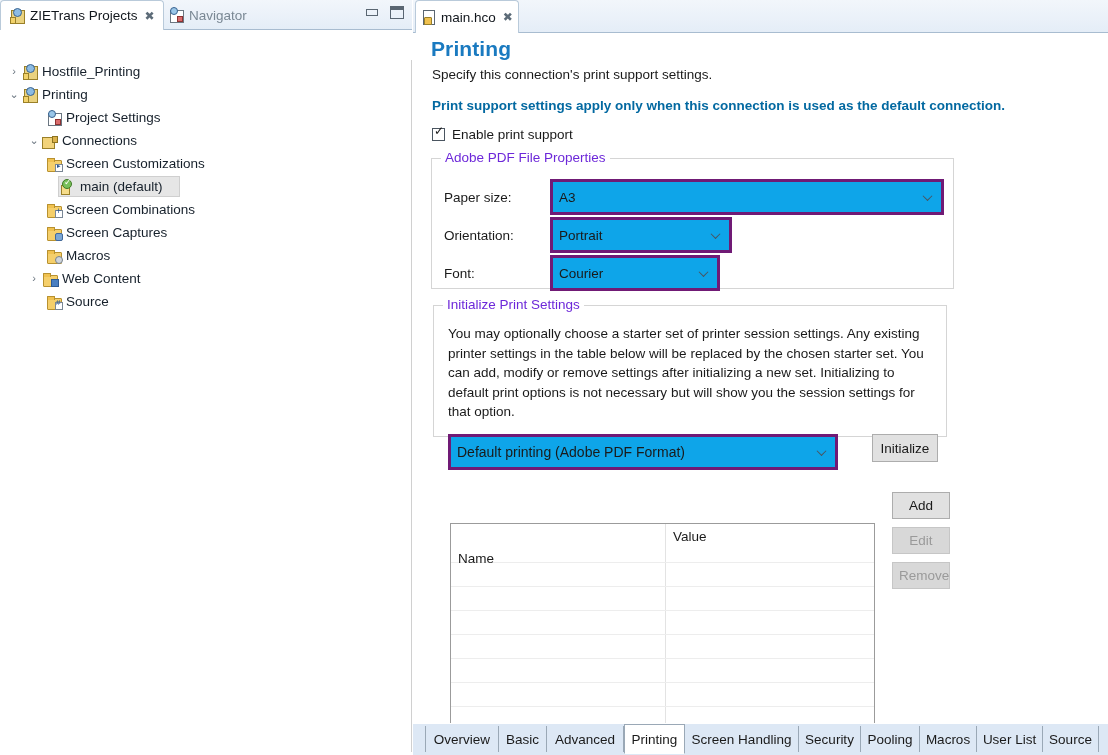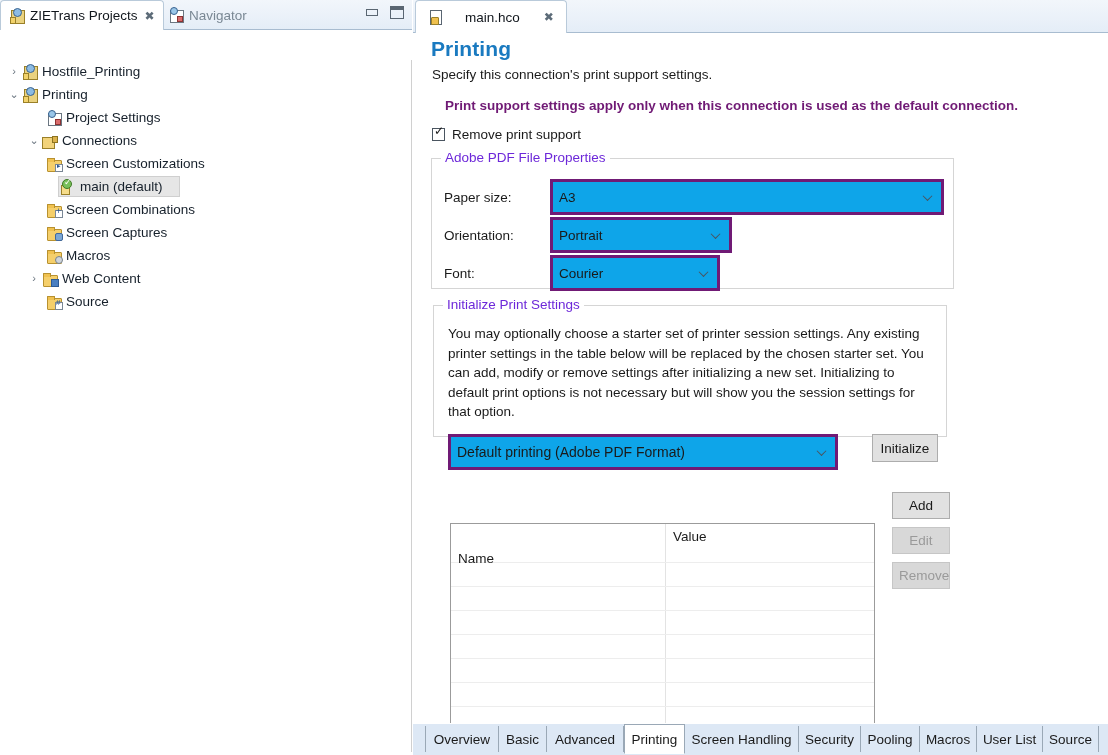--- a/index.html
+++ b/index.html
@@ -191,21 +191,21 @@
   .ed-tabbar {
     position:absolute; left:0; top:0; width:695px; height:33px;
     background: linear-gradient(to bottom, #f2f6fb 0%, #e4edf7 100%);
   }
   .ed-tabbar::after {
     content:""; position:absolute; left:0; bottom:0; width:100%; height:1px;
     background:#a8bcd0;
   }
   .ed-tab {
     position:absolute; left:2px; top:0; height:33px;
-    display:flex; align-items:center; gap:22px; padding:0 12px;
+    display:flex; align-items:center; gap:5px; padding:0 5px;
     background:#ffffff;
     border-top:1px solid #b9cada; border-left:1px solid #b9cada; border-right:1px solid #b9cada;
     border-top-left-radius:4px; border-top-right-radius:4px;
     font-size:13.5px; color:#11161c; z-index:3;
   }
   .ic-hco { width:15px; height:15px; position:relative; flex:0 0 15px;}
   .ic-hco::before {
     content:""; position:absolute; left:2px; top:0px; width:10px; height:13px;
     background:#ffffff; border:1px solid #5a6672;
   }
@@ -220,21 +220,21 @@
     position:absolute; left:18px; top:4px;
     font-size:21px; font-weight:bold; color:#1a7ac0;
     letter-spacing:0.1px;
   }
   .page-sub {
     position:absolute; left:19px; top:34px;
     font-size:13.5px; color:#1a1a1a;
   }
   .page-note {
     position:absolute; left:19px; top:65px;
-    font-size:13.5px; font-weight:bold; color:#701a75;margin-left:13px;
+    font-size:13.5px; font-weight:bold; color:#0369a1;
   }
   .cbrow {
     position:absolute; left:19px; top:94px;
     display:flex; align-items:center; gap:7px;
     font-size:13.5px;
   }
   .cbox {
     width:13px; height:13px; border:1px solid #4a5560; background:#fff;
     position:relative; flex:0 0 13px;
   }
@@ -486,21 +486,21 @@
     </div>
 
     <div class="ed-body">
 
       <div class="page-title">Printing</div>
       <div class="page-sub">Specify this connection's print support settings.</div>
       <div class="page-note">Print support settings apply only when this connection is used as the default connection.</div>
 
       <div class="cbrow">
         <span class="cbox checked"></span>
-        <span>Remove print support</span>
+        <span>Enable print support</span>
       </div>
 
       <div class="group" id="grp-pdf">
         <span class="gtitle">Adobe PDF File Properties</span>
 
         <div class="frow" style="left:12px; top:20px;">
           <span class="flabel" style="width:106px;">Paper size:</span>
           <span class="combo" style="width:394px;">
             <span>A3</span>
             <span class="chev"></span>

